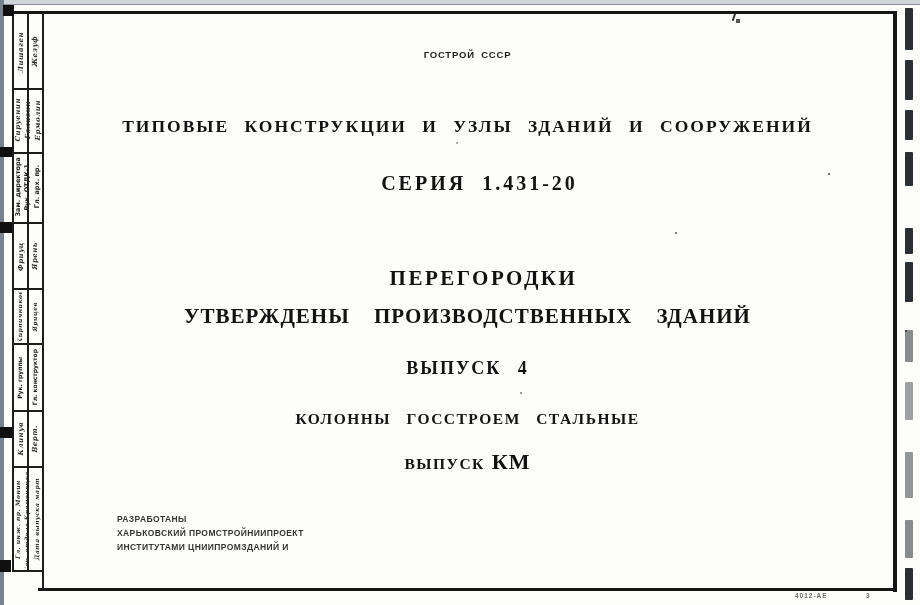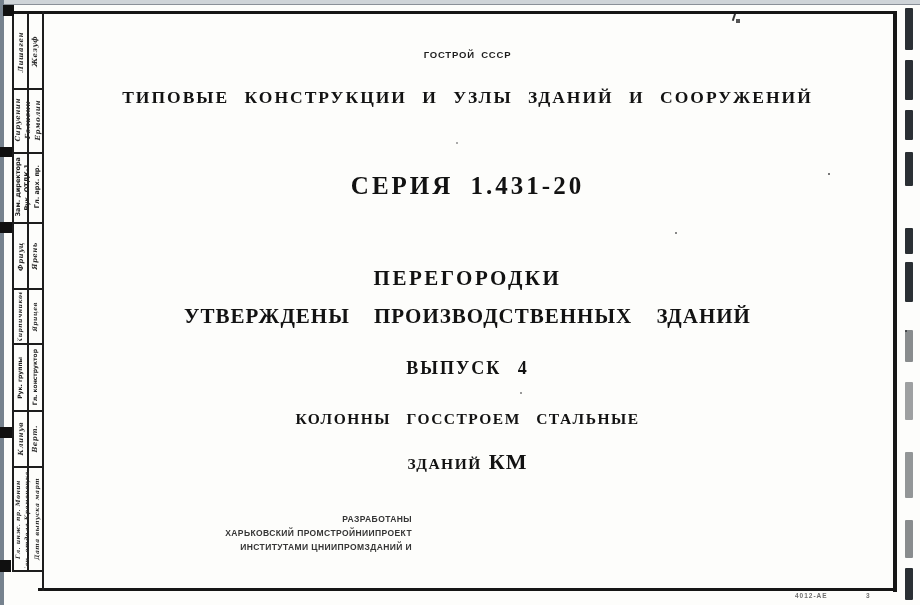--- a/index.html
+++ b/index.html
@@ -25,22 +25,22 @@
   
   .stamp-cell{left:13px;width:29px;display:flex;flex-direction:row;justify-content:space-around;align-items:center;overflow:hidden;}
   .vtext{writing-mode:vertical-rl;transform:rotate(180deg);white-space:nowrap;line-height:1;}
   .stamp-print{font-family:"DejaVu Sans",sans-serif;font-size:6.5px;font-weight:700;color:#222;}
   .hw{font-family:"DejaVu Serif",serif;font-style:italic;font-weight:700;font-size:7px;color:#2b2b2b;letter-spacing:0.5px;}
   
   .ctr{left:42px;width:851px;text-align:center;}
   .sans-head{font-size:9.5px;font-weight:700;letter-spacing:0.8px;word-spacing:3px;color:#1c1c1c;}
   .serif{font-family:"Liberation Serif","DejaVu Serif",serif;font-weight:700;color:#121212;}
   .t-main{font-size:17.5px;letter-spacing:2px;word-spacing:9px;}
-  .t-series{font-size:25px;letter-spacing:3px;word-spacing:8px;}
-  .t-sub1{font-size:21px;letter-spacing:2.5px;}
+  .t-series{font-size:20px;letter-spacing:3px;word-spacing:8px;margin-left:12px;}
+  .t-sub1{font-size:21px;letter-spacing:2.5px;margin-left:16px;}
   .t-sub2{font-size:21px;letter-spacing:1px;word-spacing:18px;}
   .t-issue{font-size:18px;letter-spacing:2px;word-spacing:10px;}
   .t-content{font-size:15.5px;letter-spacing:1.5px;word-spacing:10px;}
   .t-drw{font-size:15.5px;letter-spacing:1.5px;}
   .t-drw-code{font-size:22px;letter-spacing:1px;margin-left:7px;}
   .small-block{font-size:8.5px;font-weight:700;letter-spacing:0.4px;color:#353535;line-height:14px;}
   .hw-date{font-family:"DejaVu Serif",serif;font-style:italic;font-weight:900;color:#111;letter-spacing:0;}
   .bold-num{font-weight:900;color:#111;}
   
   .edge-dash{left:905px;width:8px;background:#2a2f33;border-radius:1px;}
@@ -114,31 +114,31 @@
     <span class="vtext hw">Верт.</span>
   </div>
   <div class="abs stamp-cell" style="top:470px;height:98px;">
     <span class="vtext hw" style="font-size:6px;">Гл. инж. пр.  Монин</span>
     <span class="vtext hw" style="font-size:6px;">Нач. отдела  Кременецкая</span>
     <span class="vtext hw" style="font-size:6px;">Дата выпуска  март</span>
   </div>
 
   <div class="abs ctr sans-head" style="top:49px;">ГОСТРОЙ СССР</div>
 
-  <div class="abs ctr serif t-main" style="top:87px;">ТИПОВЫЕ КОНСТРУКЦИИ И УЗЛЫ ЗДАНИЙ И СООРУЖЕНИЙ</div>
+  <div class="abs ctr serif t-main" style="top:116px;">ТИПОВЫЕ КОНСТРУКЦИИ И УЗЛЫ ЗДАНИЙ И СООРУЖЕНИЙ</div>
   <div class="abs ctr serif t-series" style="top:172px;">СЕРИЯ 1.431-20</div>
   <div class="abs ctr serif t-sub1" style="top:266px;">ПЕРЕГОРОДКИ</div>
   <div class="abs ctr serif t-sub2" style="top:304px;">УТВЕРЖДЕНЫ ПРОИЗВОДСТВЕННЫХ ЗДАНИЙ</div>
   <div class="abs ctr serif t-issue" style="top:358px;">ВЫПУСК 4</div>
   <div class="abs ctr serif t-content" style="top:410px;">КОЛОННЫ ГОССТРОЕМ СТАЛЬНЫЕ</div>
   <div class="abs ctr" style="top:449px;">
-    <span class="serif t-drw">ЗДАНИЙ</span><span class="serif t-drw-code">КМ</span>
+    <span class="serif t-drw">ВЫПУСК</span><span class="serif t-drw-code">КМ</span>
   </div>
 
-  <div class="abs small-block" style="left:100px;top:512px;width:312px;text-align:right;">
+  <div class="abs small-block" style="left:117px;top:512px;width:312px;text-align:left;">
     <div>РАЗРАБОТАНЫ</div>
     <div>ХАРЬКОВСКИЙ  ПРОМСТРОЙНИИПРОЕКТ</div>
     <div>ИНСТИТУТАМИ ЦНИИПРОМЗДАНИЙ И</div>
   </div>
 
 
   <div class="abs edge-dash" style="top:8px;height:42px;"></div>
   <div class="abs edge-dash" style="top:60px;height:40px;"></div>
   <div class="abs edge-dash" style="top:110px;height:30px;"></div>
   <div class="abs edge-dash" style="top:152px;height:34px;"></div>

